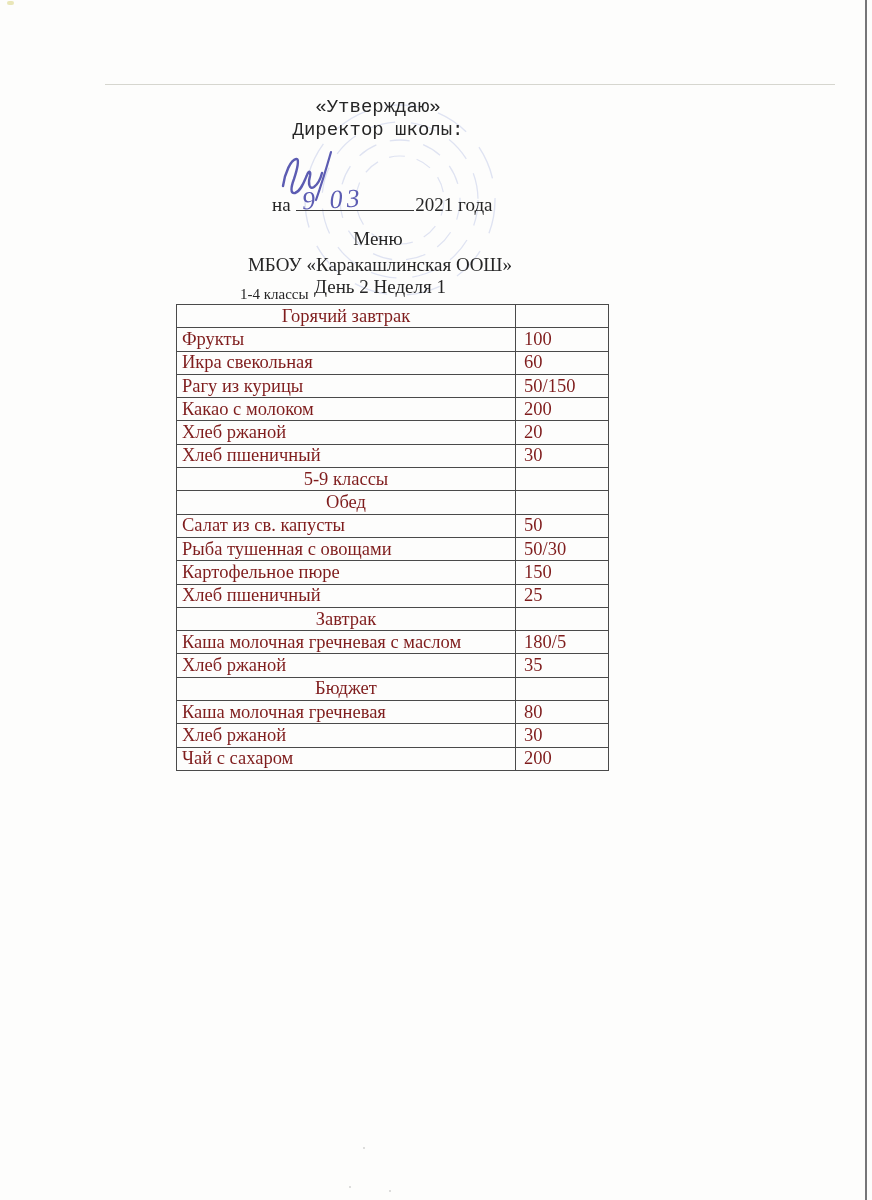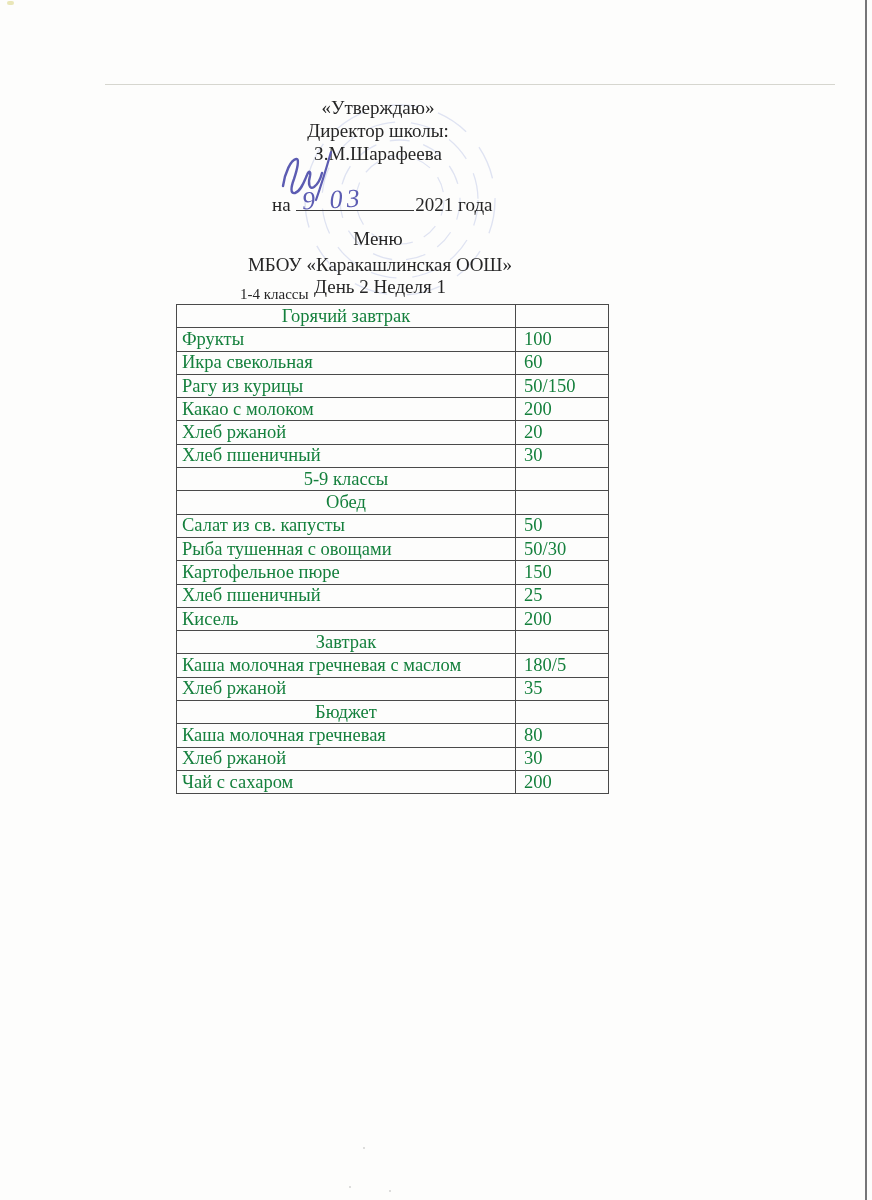--- a/index.html
+++ b/index.html
@@ -12,37 +12,37 @@
   .artifact{position:absolute;}
   .paper-top-edge{left:105px;top:84px;width:730px;height:1px;background:#d2d2ca;opacity:.9;}
   .scanner-right-edge{right:5px;top:0;width:2px;height:1200px;background:#5e5e60;opacity:.85;}
   .corner-speck{left:7px;top:1px;width:7px;height:4px;background:#e4e0a6;opacity:.8;border-radius:2px;}
   .noise{width:2px;height:2px;background:#a9a9a9;border-radius:50%;opacity:.5;}
 
   .stamp{position:absolute;left:300px;top:100px;opacity:.42;z-index:1;}
   .signature{position:absolute;left:279px;top:146px;z-index:3;}
 
   .hdr{position:absolute;left:178px;top:96px;width:400px;text-align:center;
-       font-size:19px;line-height:23px;z-index:2;}
+       font-size:19px;line-height:23px;z-index:2;font-family:Liberation Mono, monospace;}
   .menu-title{position:absolute;left:178px;top:188px;width:400px;text-align:center;
        font-size:19px;z-index:2;margin-top:40px;}
   .date-line{position:absolute;left:272px;top:191px;font-size:19px;z-index:2;white-space:nowrap;}
   .date-underline{display:inline-block;width:118px;border-bottom:1.5px solid #3a3a3a;
        position:relative;height:19px;vertical-align:baseline;margin:0 1px;}
   .handwritten-date{position:absolute;left:6px;bottom:-3px;font-size:26px;line-height:26px;
        color:#5c5cb2;font-style:italic;transform:rotate(-3deg);letter-spacing:4px;white-space:nowrap;}
 
   .school-block{position:absolute;left:140px;top:254px;width:480px;text-align:center;
        font-size:19px;line-height:22px;z-index:2;}
   .grades-label{position:absolute;left:240px;top:286px;font-size:15px;z-index:2;}
 
   table.menu{position:absolute;left:176px;top:304px;width:432px;border-collapse:collapse;
        table-layout:fixed;z-index:2;}
   table.menu td{border:1.5px solid #4a4a4a;font-size:18.5px;height:22.3px;line-height:21px;
-       padding:0 2px 0 5px;color:#15803d;overflow:hidden;white-space:nowrap;vertical-align:middle;}
+       padding:0 2px 0 5px;color:#7f1d1d;overflow:hidden;white-space:nowrap;vertical-align:middle;}
   table.menu td.sec{text-align:center;padding:0;}
   table.menu td.amt{padding-left:8px;font-family:Liberation Serif, serif;}
 </style>
 </head>
 <body>
 
 <div class="artifact paper-top-edge"></div>
 <div class="artifact scanner-right-edge"></div>
 <div class="artifact corner-speck"></div>
 <div class="artifact noise" style="left:363px;top:1147px;"></div>
@@ -57,21 +57,20 @@
 </svg>
 
 <svg class="signature" width="66" height="58" viewBox="0 0 66 58">
   <path d="M4 40 C6 26 12 14 17 13 C21 12 18 24 15 33 C12 41 11 48 16 47 C22 45 25 36 28 29 C30 24 32 25 31 30 C29 37 30 44 35 41 C39 38 42 31 43 27" fill="none" stroke="#5c5cb2" stroke-width="2.4" stroke-linecap="round"></path>
   <path d="M52 6 C48 20 42 40 37 54" fill="none" stroke="#5c5cb2" stroke-width="2.2" stroke-linecap="round"></path>
 </svg>
 
 <div class="hdr">
   <div>«Утверждаю»</div>
   <div>Директор школы:</div>
-  <div>З.М.Шарафеева</div>
 </div>
 
 <div class="menu-title">Меню</div>
 
 <div class="date-line"><span>на</span>&nbsp;<span class="date-underline"><span class="handwritten-date">9 03</span></span><span>2021 года</span></div>
 
 <div class="school-block">
   <div>МБОУ «Каракашлинская ООШ»</div>
   <div>День 2 Неделя 1</div>
 </div>
@@ -130,24 +129,20 @@
       </tr>
       <tr>
         <td>Картофельное пюре</td>
         <td class="amt">150</td>
       </tr>
       <tr>
         <td>Хлеб пшеничный</td>
         <td class="amt">25</td>
       </tr>
       <tr>
-        <td>Кисель</td>
-        <td class="amt">200</td>
-      </tr>
-      <tr>
         <td class="sec">Завтрак</td>
         <td></td>
       </tr>
       <tr>
         <td>Каша молочная гречневая с маслом</td>
         <td class="amt">180/5</td>
       </tr>
       <tr>
         <td>Хлеб ржаной</td>
         <td class="amt">35</td>

